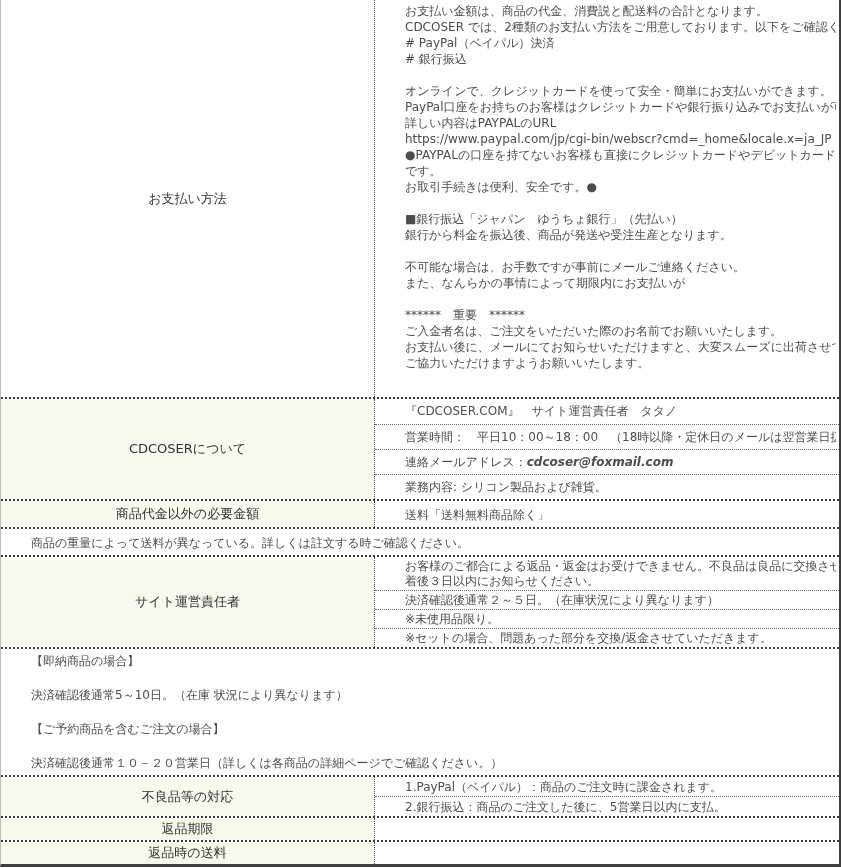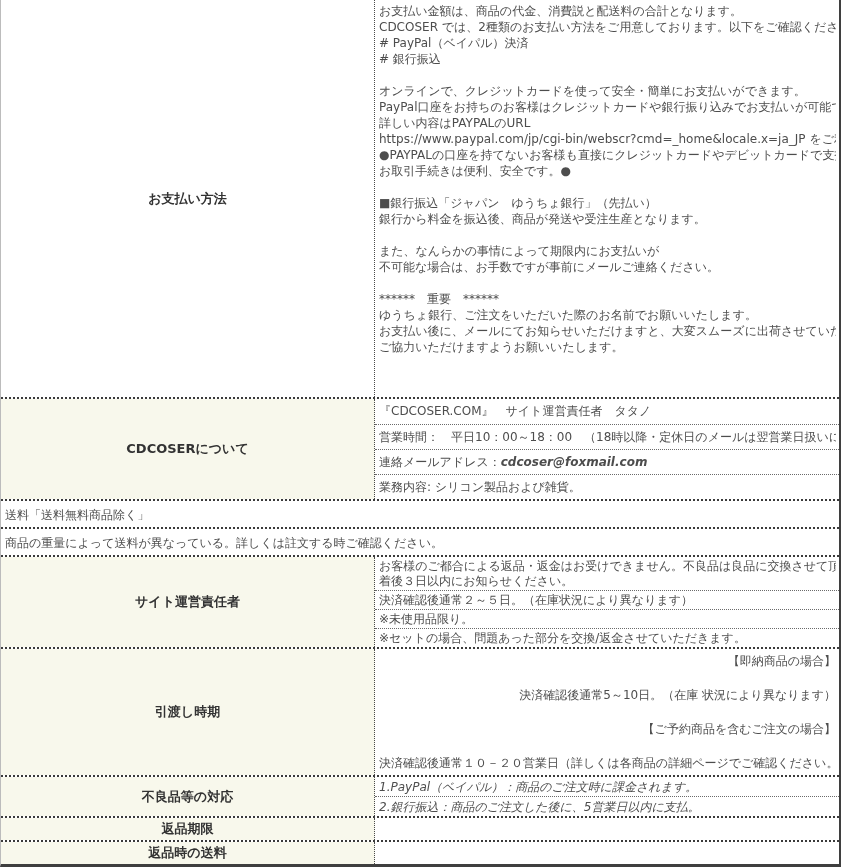--- a/index.html
+++ b/index.html
@@ -15,44 +15,44 @@
     border-bottom:3px solid #3f3f3f;
     background:#ffffff;
   }
   .row { display:flex; align-items:stretch; }
   .row + .row { border-top:2px dotted #3a3a3a; }
   .row-header {
     flex:0 0 374px; width:374px;
     background:#f8f8ec;
     border-right:1px dotted #4a4a4a;
     display:flex; align-items:center; justify-content:center;
-    font-weight:bold; font-size:13px; color:#333333;
+    font-weight:normal; font-size:13px; color:#333333;
     text-align:center; padding:2px; overflow:hidden;
   }
   .row-content {
     flex:1 1 auto; min-width:0; background:#ffffff;
     display:flex; flex-direction:column; overflow:hidden;
   }
   .subrow { padding:4px 3px 3px 4px; flex:1 0 auto; }
   .subrow + .subrow { border-top:1px dotted #6a6a6a; }
-  .line { line-height:16px; min-height:16px; white-space:pre; overflow:hidden; }
+  .line { line-height:16px; min-height:16px; white-space:pre; overflow:hidden;margin-left:26px; }
   .bold { font-weight:bold;font-style:italic; }
 
   
   [data-row-id="payment-method"] { min-height:397px; }
   [data-row-id="payment-method"] .row-header { background:#ffffff; }
   [data-row-id="payment-method"] .subrow { padding:3px 3px 3px 4px; }
   [data-row-id="about-cdcoser"] .subrow { min-height:25px; }
   [data-row-id="extra-fees"] .subrow,
   [data-row-id="about-shipping"] .subrow { min-height:26px; display:flex; align-items:center; }
   [data-row-id="defective-items"] .subrow { padding:2px 3px 1px 4px; min-height:17px; }
   [data-row-id="defective-items"] .line { line-height:15px; min-height:15px; }
   [data-row-id="delivery-time"] .subrow { padding:4px 3px 3px 4px; }
-  [data-row-id="delivery-time"] .line { line-height:17px; min-height:17px;text-align:right; }
-  [data-row-id="payment-deadline"] .subrow { padding:2px 15px 1px 4px; min-height:19px;font-style:italic; }
+  [data-row-id="delivery-time"] .line { line-height:17px; min-height:17px; }
+  [data-row-id="payment-deadline"] .subrow { padding:2px 15px 1px 4px; min-height:19px; }
   [data-row-id="return-deadline"] .subrow,
   [data-row-id="return-shipping-cost"] .subrow { padding:2px 3px; min-height:20px; display:flex; align-items:center; }
 </style>
 </head>
 <body>
 
 <div class="terms-table" id="terms-table">
     <div class="row" data-row-id="payment-method">
       <div class="row-header">お支払い方法</div>
       <div class="row-content">
@@ -60,30 +60,31 @@
           <div class="line">お支払い金額は、商品の代金、消費説と配送料の合計となります。</div>
           <div class="line">CDCOSER では、2種類のお支払い方法をご用意しております。以下をご確認ください。</div>
           <div class="line"># PayPal（ベイパル）決済</div>
           <div class="line"># 銀行振込</div>
           <div class="line"></div>
           <div class="line">オンラインで、クレジットカードを使って安全・簡単にお支払いができます。</div>
           <div class="line">PayPal口座をお持ちのお客様はクレジットカードや銀行振り込みでお支払いが可能です。</div>
           <div class="line">詳しい内容はPAYPALのURL</div>
           <div class="line">https://www.paypal.com/jp/cgi-bin/webscr?cmd=_home&amp;locale.x=ja_JP をご利用ください。</div>
           <div class="line">●PAYPALの口座を持てないお客様も直接にクレジットカードやデビットカードで支払することも可能</div>
+          <div class="line">です。</div>
           <div class="line">お取引手続きは便利、安全です。●</div>
           <div class="line"></div>
           <div class="line">■銀行振込「ジャパン　ゆうちょ銀行」（先払い）</div>
           <div class="line">銀行から料金を振込後、商品が発送や受注生産となります。</div>
           <div class="line"></div>
+          <div class="line">不可能な場合は、お手数ですが事前にメールご連絡ください。</div>
           <div class="line">また、なんらかの事情によって期限内にお支払いが</div>
-          <div class="line">不可能な場合は、お手数ですが事前にメールご連絡ください。</div>
           <div class="line"></div>
           <div class="line">******　重要　******</div>
-          <div class="line">ゆうちょ銀行、ご注文をいただいた際のお名前でお願いいたします。</div>
+          <div class="line">ご入金者名は、ご注文をいただいた際のお名前でお願いいたします。</div>
           <div class="line">お支払い後に、メールにてお知らせいただけますと、大変スムーズに出荷させていただけます。</div>
           <div class="line">ご協力いただけますようお願いいたします。</div>
         </div>
       </div>
     </div>
     <div class="row" data-row-id="about-cdcoser">
       <div class="row-header">CDCOSERについて</div>
       <div class="row-content">
         <div class="subrow">
           <div class="line">『CDCOSER.COM』　サイト運営責任者　タタノ</div>
@@ -93,20 +94,21 @@
         </div>
         <div class="subrow">
           <div class="line"><span>連絡メールアドレス：</span><span class="bold">cdcoser@foxmail.com</span></div>
         </div>
         <div class="subrow">
           <div class="line">業務内容: シリコン製品および雑貨。</div>
         </div>
       </div>
     </div>
     <div class="row" data-row-id="extra-fees">
+      <div class="row-header">商品代金以外の必要金額</div>
       <div class="row-content">
         <div class="subrow">
           <div class="line">送料「送料無料商品除く」</div>
         </div>
       </div>
     </div>
     <div class="row" data-row-id="about-shipping">
       <div class="row-content">
         <div class="subrow">
           <div class="line">商品の重量によって送料が異なっている。詳しくは註文する時ご確認ください。</div>
@@ -125,21 +127,20 @@
         </div>
         <div class="subrow">
           <div class="line">※未使用品限り。</div>
         </div>
         <div class="subrow">
           <div class="line">※セットの場合、問題あった部分を交換/返金させていただきます。</div>
         </div>
       </div>
     </div>
     <div class="row" data-row-id="delivery-time">
-      <div class="row-header">引渡し時期</div>
       <div class="row-content">
         <div class="subrow">
           <div class="line">【即納商品の場合】</div>
           <div class="line"></div>
           <div class="line">決済確認後通常5～10日。（在庫 状況により異なります）</div>
           <div class="line"></div>
           <div class="line">【ご予約商品を含むご注文の場合】</div>
           <div class="line"></div>
           <div class="line">決済確認後通常１０－２０営業日（詳しくは各商品の詳細ページでご確認ください。）</div>
         </div>

